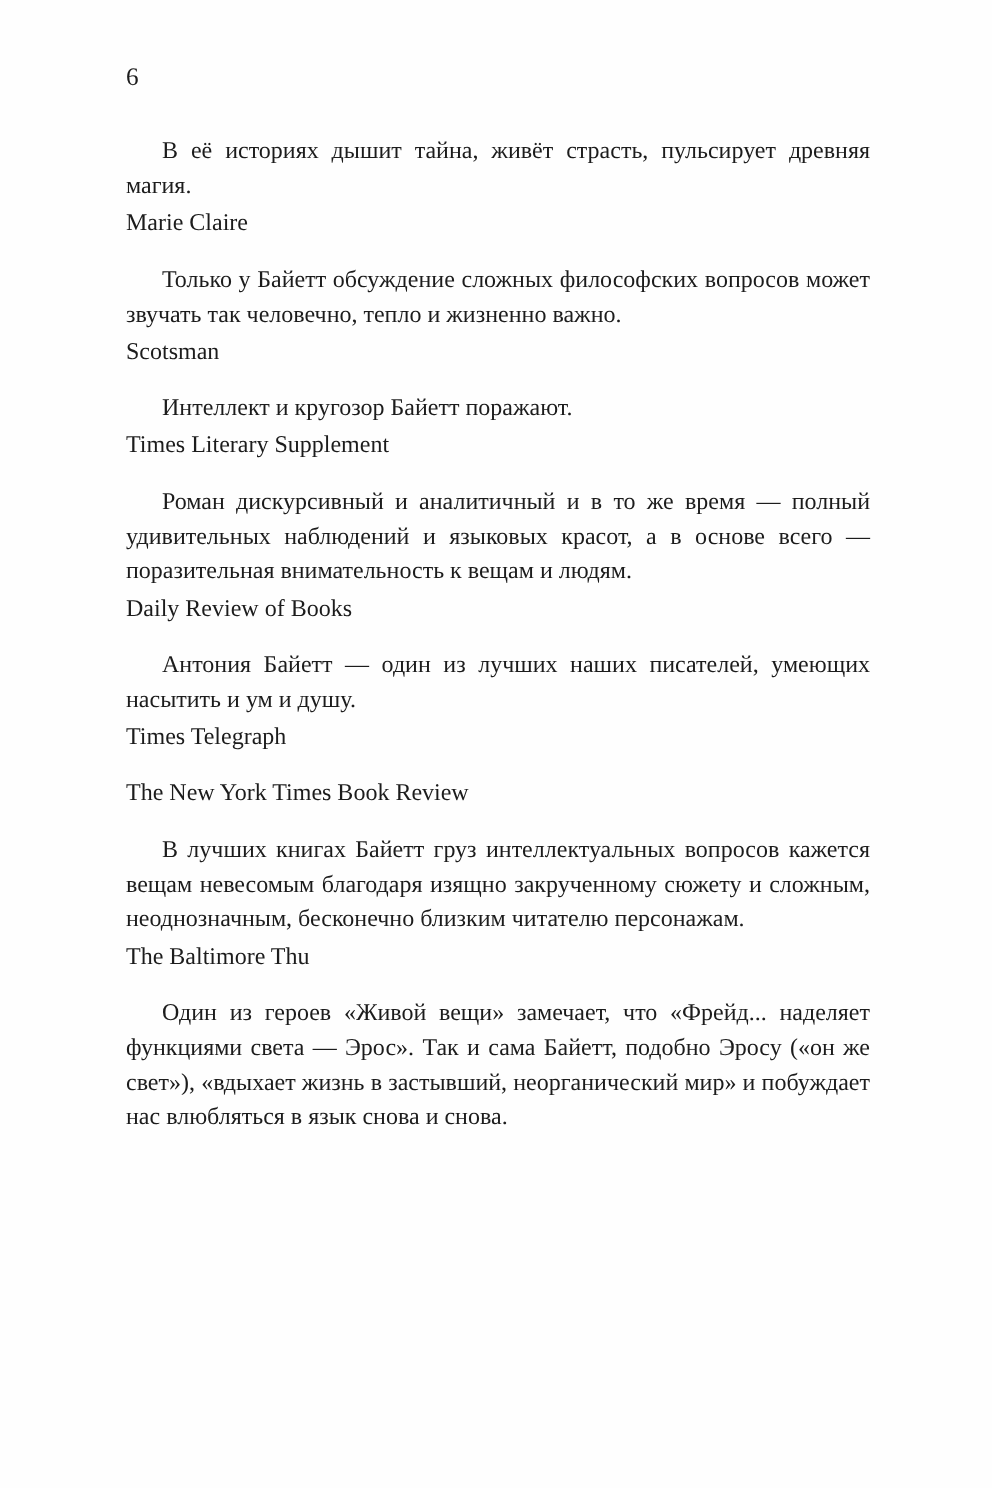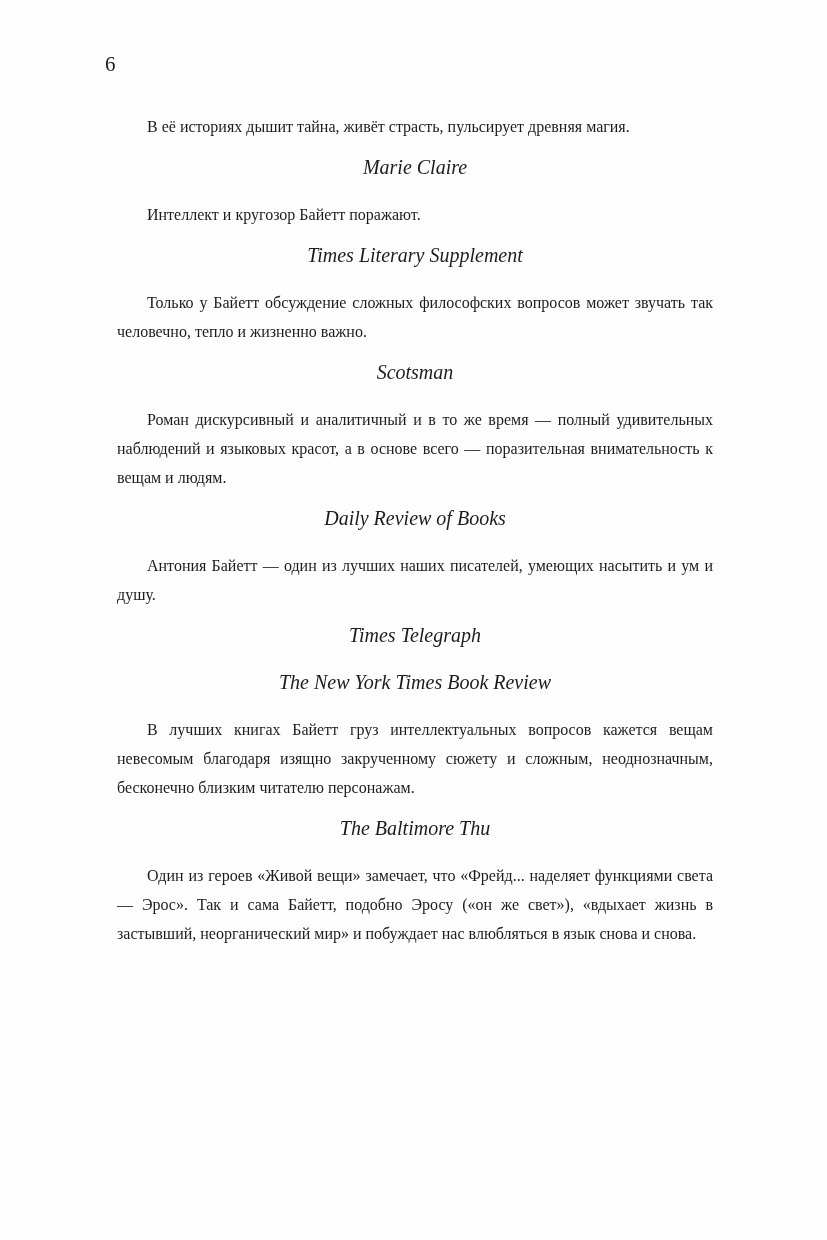--- a/index.html
+++ b/index.html
@@ -26,57 +26,56 @@
     line-height: 24px;
     margin: 0 0 36px 0;
   }
   .quotes {
     width: 620px;
   }
   .quote {
     margin: 0 0 18px 0;
   }
   .quote-text {
-    margin: 12px;
-    font-size: 16px;
+    margin: 0;
+    font-size: 20px;
     line-height: 29px;
     text-align: justify;
     text-indent: 30px;
     hyphens: auto;
     -webkit-hyphens: auto;
   }
   .quote-source {
     margin: 2px 0 0 0;
     font-size: 20px;
     line-height: 29px;
-    text-align: center;
-    font-style: italic;
+    text-align: left;
   }
 </style>
 </head>
 <body>
 
 <div class="page">
   <div class="page-number">6</div>
 
   <div class="quotes">
 
       <div class="quote">
         <p class="quote-text">В её историях дышит тайна, живёт страсть, пульсирует древняя магия.</p>
         <p class="quote-source">Marie Claire</p>
       </div>
 
       <div class="quote">
-        <p class="quote-text">Интеллект и кругозор Байетт поражают.</p>
-        <p class="quote-source">Times Literary Supplement</p>
+        <p class="quote-text">Только у Байетт обсуждение сложных философских вопросов может звучать так человечно, тепло и жизненно важно.</p>
+        <p class="quote-source">Scotsman</p>
       </div>
 
       <div class="quote">
-        <p class="quote-text">Только у Байетт обсуждение сложных философских вопросов может звучать так человечно, тепло и жизненно важно.</p>
-        <p class="quote-source">Scotsman</p>
+        <p class="quote-text">Интеллект и кругозор Байетт поражают.</p>
+        <p class="quote-source">Times Literary Supplement</p>
       </div>
 
       <div class="quote">
         <p class="quote-text">Роман дискурсивный и аналитичный и в то же время — полный удивительных наблюдений и языковых красот, а в основе всего — поразительная внимательность к вещам и людям.</p>
         <p class="quote-source">Daily Review of Books</p>
       </div>
 
       <div class="quote">
         <p class="quote-text">Антония Байетт — один из лучших наших писателей, умеющих насытить и ум и душу.</p>
         <p class="quote-source">Times Telegraph</p>

